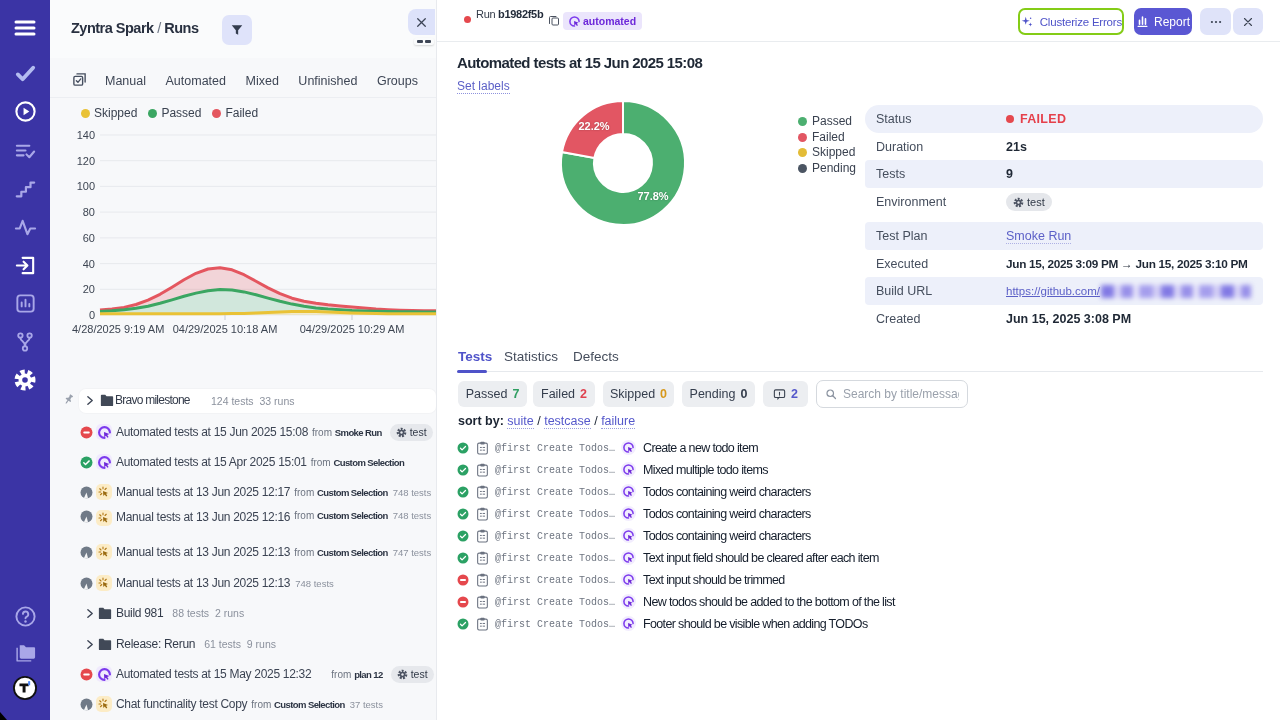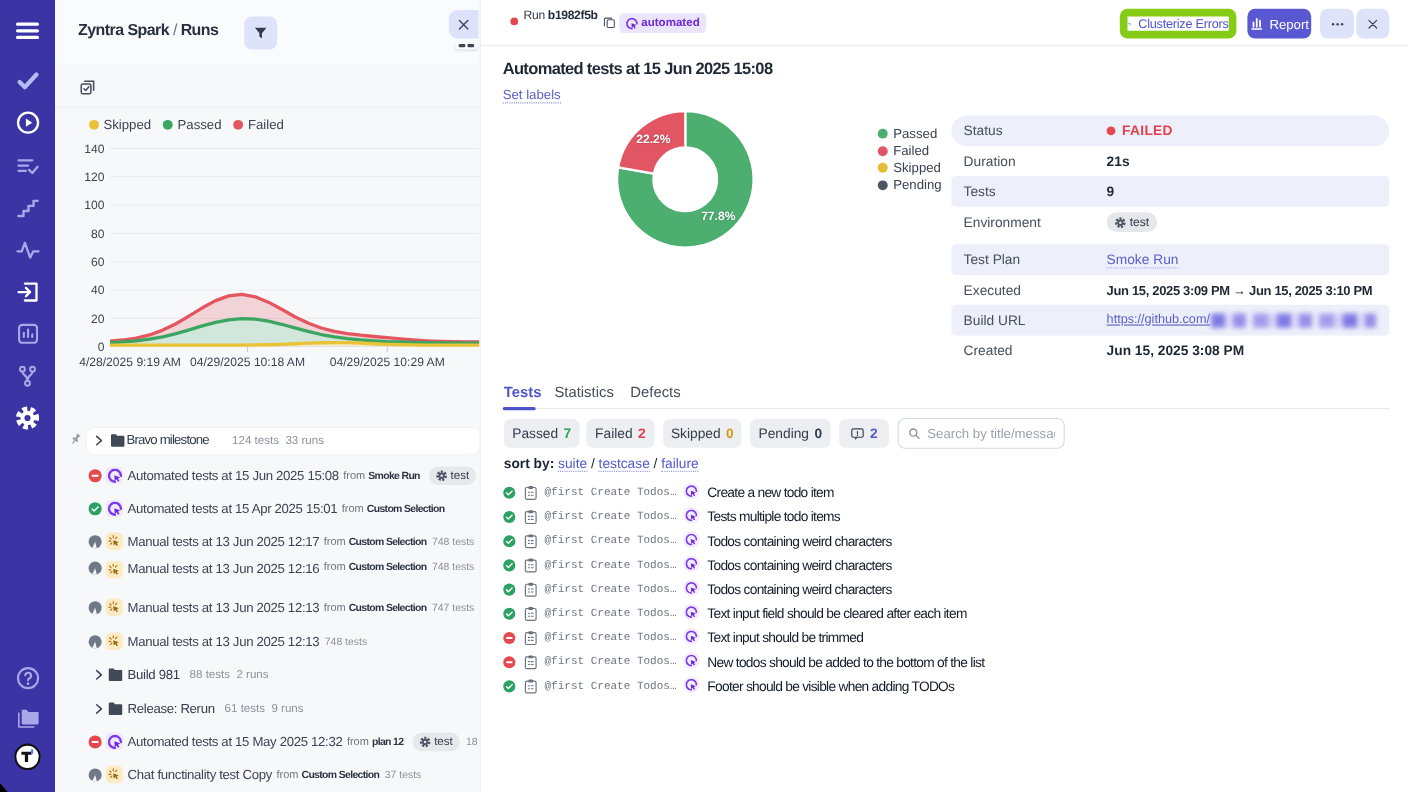--- a/index.html
+++ b/index.html
@@ -111,20 +111,27 @@
       <div style="position:absolute;left:3px;top:2px;width:6px;height:3px;background:#3e4656;border-radius:1px"></div>
       <div style="position:absolute;left:11px;top:2px;width:6px;height:3px;background:#3e4656;border-radius:1px"></div>
     </div>
 
   <div class="abs" style="left:22px;top:72px;width:15px;height:15px">
     <svg width="15" height="15" viewBox="0 0 24 24">
         <path d="M8 3h13v13" stroke="#454e5f" stroke-width="2.2" fill="none" stroke-linecap="round"></path>
         <rect x="3" y="7" width="14" height="14" rx="2" stroke="#454e5f" stroke-width="2.2" fill="none"></rect>
         <path d="M7 14l2.5 2.5L14 11" stroke="#454e5f" stroke-width="2.2" fill="none" stroke-linecap="round" stroke-linejoin="round"></path>
       </svg>
+  </div>
+  <div class="abs" style="left:55px;top:74px;width:313px;display:flex;justify-content:space-between;font-size:12.5px;color:#3e4655">
+    <span>Manual</span>
+      <span>Automated</span>
+      <span>Mixed</span>
+      <span>Unfinished</span>
+      <span>Groups</span>
   </div>
 
   <div class="abs" style="left:0;top:97px;width:386px;height:1px;background:#eceef2"></div>
 
   <div class="abs" style="left:31px;top:106px;display:flex;align-items:center;gap:11px;font-size:12px;color:#3a4250">
     <span style="display:flex;align-items:center"><i style="width:9px;height:9px;border-radius:50%;background:#e9c236;margin-right:4px"></i>Skipped</span>
     <span style="display:flex;align-items:center"><i style="width:9px;height:9px;border-radius:50%;background:#3ba662;margin-right:4px"></i>Passed</span>
     <span style="display:flex;align-items:center"><i style="width:9px;height:9px;border-radius:50%;background:#e4565f;margin-right:4px"></i>Failed</span>
   </div>
 
@@ -322,21 +329,21 @@
         </svg>
         <span style="margin-left:3px;display:inline-flex;flex:none">
           <span style="display:inline-flex;width:16px;height:16px;border-radius:5px;background:#f0eafd;align-items:center;justify-content:center">
             <svg width="13" height="13" viewBox="0 0 24 24">
               <path d="M22 12A10 10 0 1 0 12 22" stroke="#7c3aed" stroke-width="4" fill="none" stroke-linecap="round"></path>
               <path d="M11 11l10 3.8-4 1.7 2.6 3.9-2.4 1.5-2.5-4-3 3z" fill="#6d28d9"></path>
             </svg>
           </span>
         </span>
 <span style="margin-left:4px;font-size:12px;letter-spacing:-0.3px;color:#3c4453;white-space:nowrap">Automated tests at 15 May 2025 12:32</span>
-<span style="margin-left:4px;font-size:10px;color:#6d7481;flex:none;white-space:nowrap">from <b style="color:#2c3443;font-size:9.5px;letter-spacing:-0.6px">plan 12</b></span>
+<span style="margin-left:20px;font-size:10px;color:#6d7481;flex:none;white-space:nowrap">from <b style="color:#2c3443;font-size:9.5px;letter-spacing:-0.6px">plan 12</b></span>
         <span style="margin-left:8px;flex:none"><span style="display:inline-flex;align-items:center;height:17px;padding:0 6px;border-radius:9px;background:#e6e8ec;font-size:10.5px;color:#323a48;gap:3px"><svg width="11" height="11" viewBox="0 0 24 24">
               <circle cx="12" cy="12" r="8" fill="none" stroke="#4b5261" stroke-width="5" stroke-dasharray="4.2 2.8"></circle>
               <circle cx="12" cy="12" r="6.2" fill="#4b5261"></circle>
               <circle cx="12" cy="12" r="2.6" fill="#e6e8ec"></circle>
             </svg>test</span></span>
         <span style="margin-left:6px;font-size:9.5px;color:#8b919d;flex:none">18 t</span>
       </div>
 <div class="abs" style="left:30px;top:692px;width:356px;height:24px;display:flex;align-items:center">
 <svg width="13" height="13" viewBox="0 0 24 24" style="flex:none">
           <circle cx="12" cy="12" r="11" fill="#707a87"></circle>
@@ -368,21 +375,21 @@
         <path d="M16 4H5a2 2 0 0 0-2 2v12" stroke="#4b5260" stroke-width="2" fill="none" stroke-linecap="round"></path>
       </svg>
     </div>
   <div class="abs" style="left:126px;top:12px;height:18px;background:#ebe5fc;border-radius:4px;display:flex;align-items:center;padding:0 6px;gap:3px">
     <svg width="11" height="11" viewBox="0 0 24 24">
         <path d="M22 12A10 10 0 1 0 12 22" stroke="#7c3aed" stroke-width="3.4" fill="none" stroke-linecap="round"></path>
         <path d="M11 11l10 3.8-4 1.7 2.6 3.9-2.4 1.5-2.5-4-3 3z" fill="#6d28d9"></path>
       </svg>
     <span style="font-size:10.5px;font-weight:700;color:#6d28d9">automated</span>
   </div>
-  <div class="abs" style="left:581px;top:8px;width:106px;height:27px;border:7px solid #84cc16;border-radius:7px;display:flex;align-items:center;justify-content:center;gap:6px;background:#fff">
+  <div class="abs" style="left:581px;top:8px;width:106px;height:27px;border:2px solid #84cc16;border-radius:7px;display:flex;align-items:center;justify-content:center;gap:6px;background:#fff">
     <svg width="14" height="14" viewBox="0 0 24 24">
         <path d="M10 3l1.6 5.4L17 10l-5.4 1.6L10 17l-1.6-5.4L3 10l5.4-1.6z" fill="#4f53c9"></path>
         <path d="M18 13l.9 2.6 2.6.9-2.6.9L18 20l-.9-2.6-2.6-.9 2.6-.9z" fill="#4f53c9"></path>
         <circle cx="18.5" cy="5.5" r="1.3" fill="#4f53c9"></circle>
       </svg>
     <span style="font-size:11.5px;color:#4f53c9;white-space:nowrap;letter-spacing:-0.2px">Clusterize Errors</span>
   </div>
   <div class="abs" style="left:697px;top:8px;width:58px;height:27px;background:#5a57d3;border-radius:7px;display:flex;align-items:center;justify-content:center;gap:5px">
     <svg width="13" height="13" viewBox="0 0 24 24">
         <path d="M4 21h16" stroke="#fff" stroke-width="2.4" stroke-linecap="round"></path>
@@ -535,21 +542,21 @@
           <rect x="8" y="1.5" width="8" height="5" rx="1.5" fill="#6b7280"></rect>
           <path d="M8 12h2M13 12h3M8 17h2M13 17h3" stroke="#6b7280" stroke-width="1.8" stroke-linecap="round"></path>
         </svg>
         <span style="margin-left:6px;font-family:'Liberation Mono',monospace;font-size:10px;color:#6e7581;flex:none">@first Create Todos…</span>
         <span style="margin-left:6px"><span style="display:inline-flex;width:15px;height:15px;border-radius:50%;background:#f2edfe;align-items:center;justify-content:center;flex:none">
             <svg width="11" height="11" viewBox="0 0 24 24">
               <path d="M22 12A10 10 0 1 0 12 22" stroke="#7c3aed" stroke-width="3.4" fill="none" stroke-linecap="round"></path>
               <path d="M11 11l10 3.8-4 1.7 2.6 3.9-2.4 1.5-2.5-4-3 3z" fill="#6d28d9"></path>
             </svg>
           </span></span>
-        <span style="margin-left:7px;font-size:12.5px;font-weight:400;color:#141d2b;white-space:nowrap;letter-spacing:-0.65px">Tests multiple todo items</span>
+        <span style="margin-left:7px;font-size:12.5px;font-weight:400;color:#141d2b;white-space:nowrap;letter-spacing:-0.65px">Mixed multiple todo items</span>
       </div>
 <div class="abs" style="left:20px;top:44px;height:22px;display:flex;align-items:center;width:820px">
         <svg width="12" height="12" viewBox="0 0 24 24" style="flex:none">
           <circle cx="12" cy="12" r="11" fill="#2ba164"></circle>
           <path d="M7 12.5l3.2 3.2L17 9" stroke="#fff" stroke-width="2.6" fill="none" stroke-linecap="round" stroke-linejoin="round"></path>
         </svg>
         <svg width="13" height="14" viewBox="0 0 24 26" style="flex:none;margin-left:7px">
           <rect x="3" y="4" width="18" height="20" rx="2.5" stroke="#6b7280" stroke-width="2" fill="none"></rect>
           <rect x="8" y="1.5" width="8" height="5" rx="1.5" fill="#6b7280"></rect>
           <path d="M8 12h2M13 12h3M8 17h2M13 17h3" stroke="#6b7280" stroke-width="1.8" stroke-linecap="round"></path>

